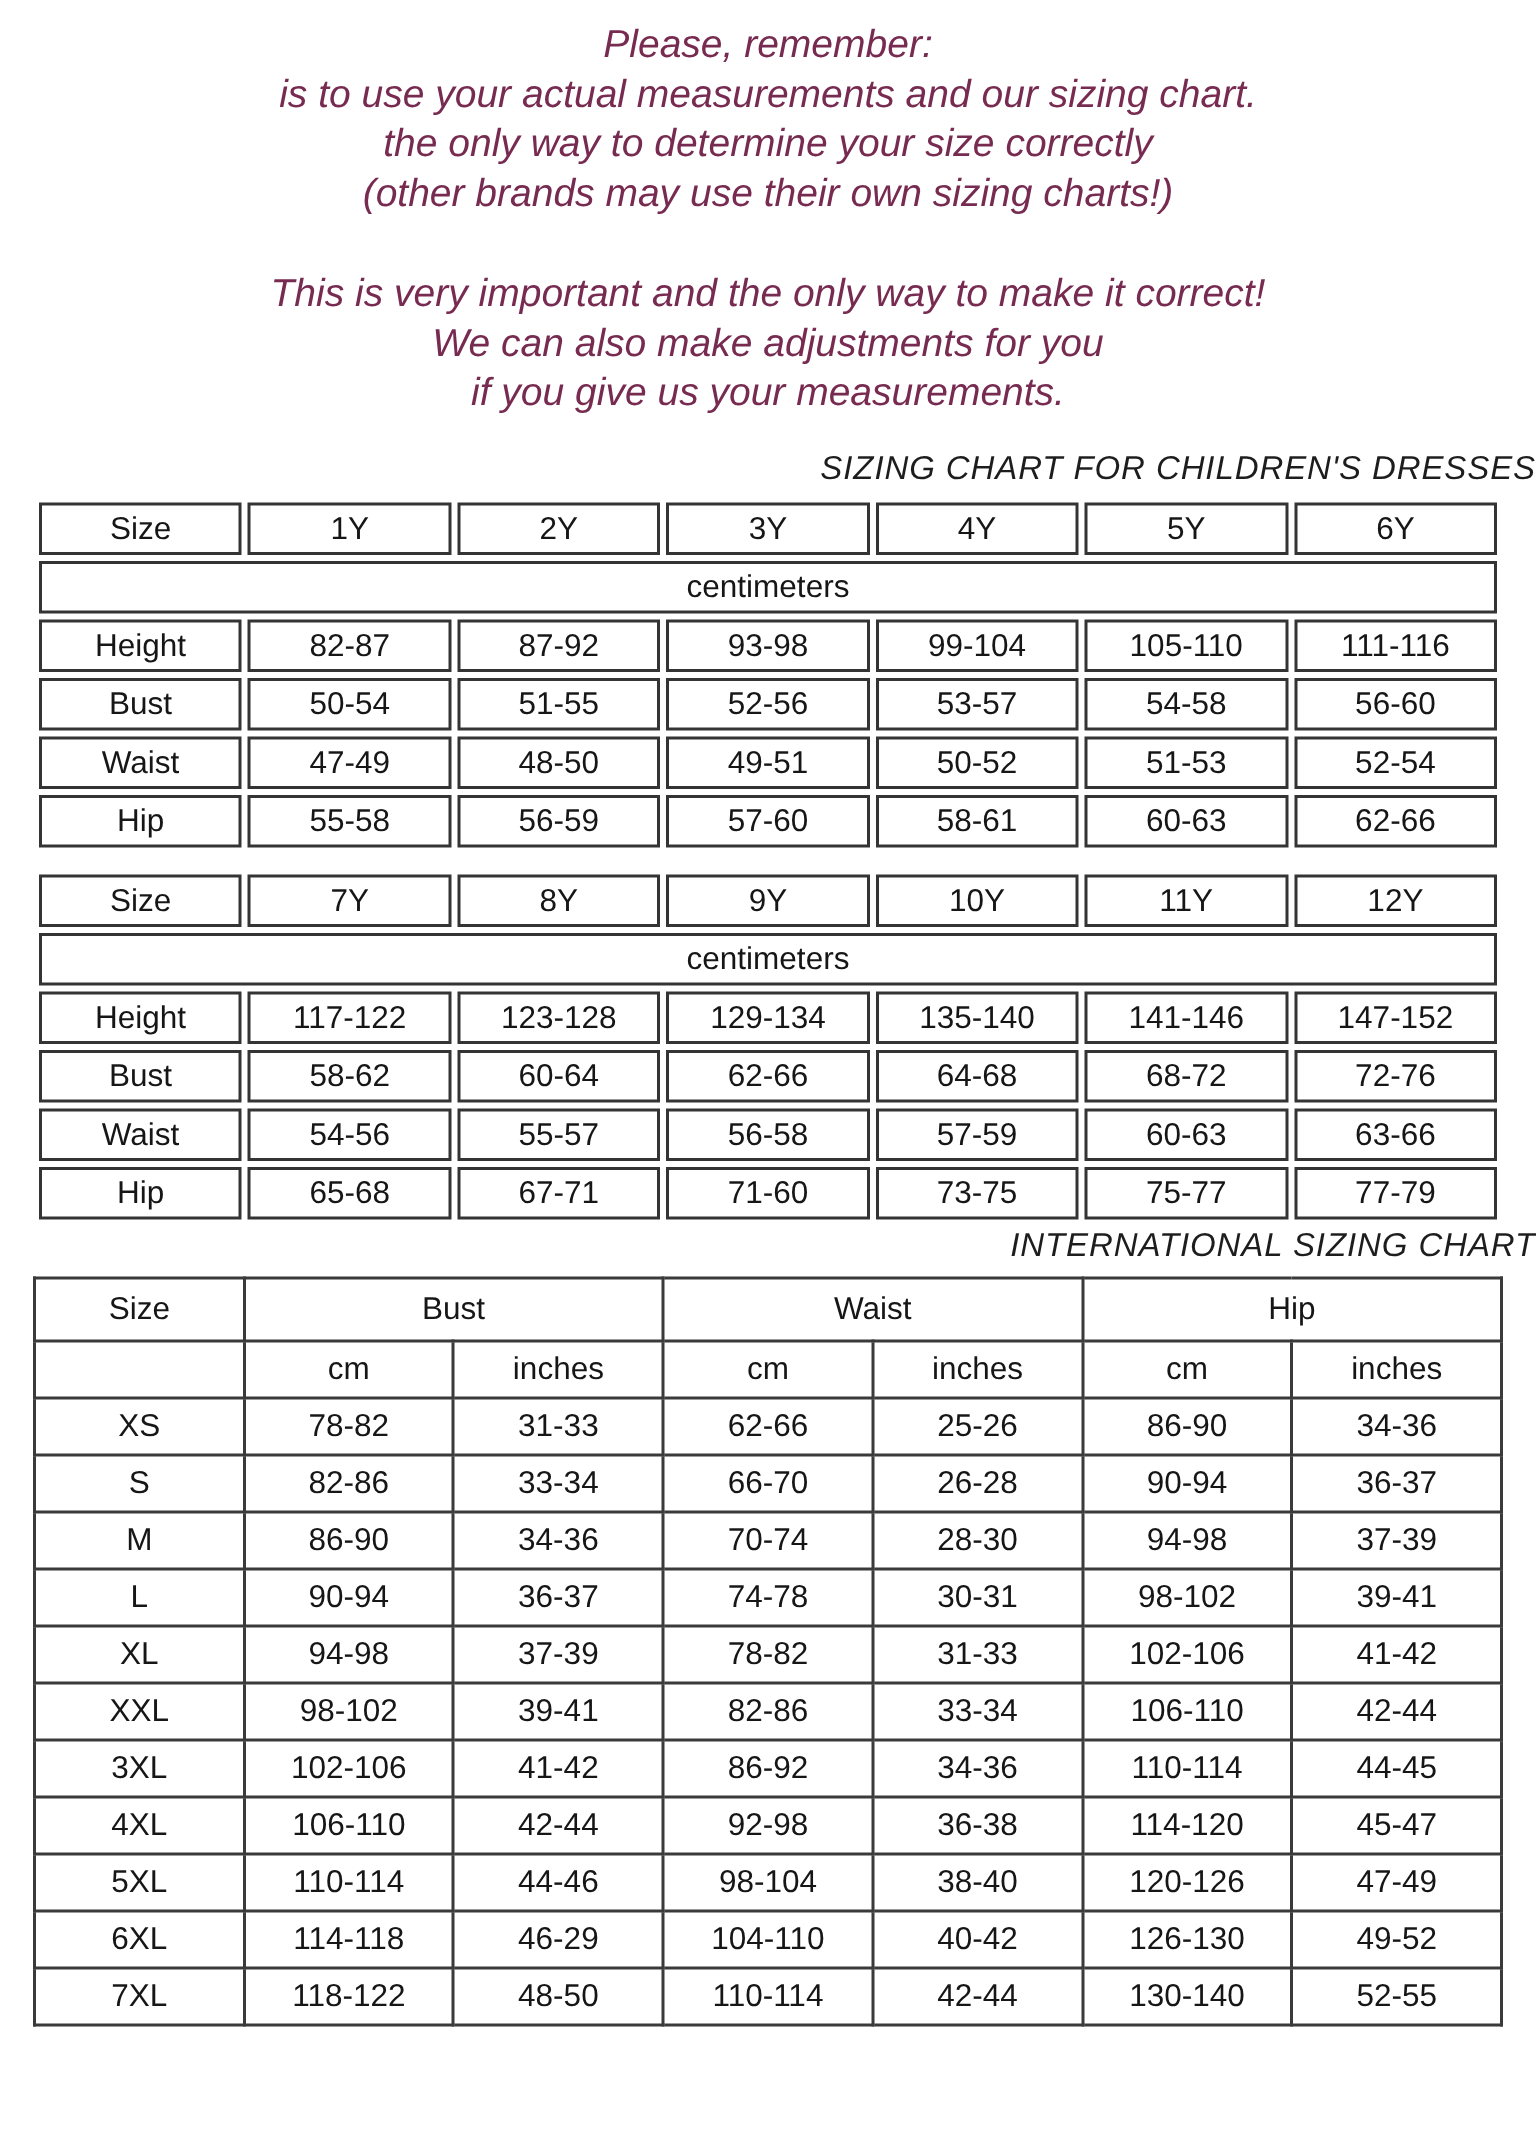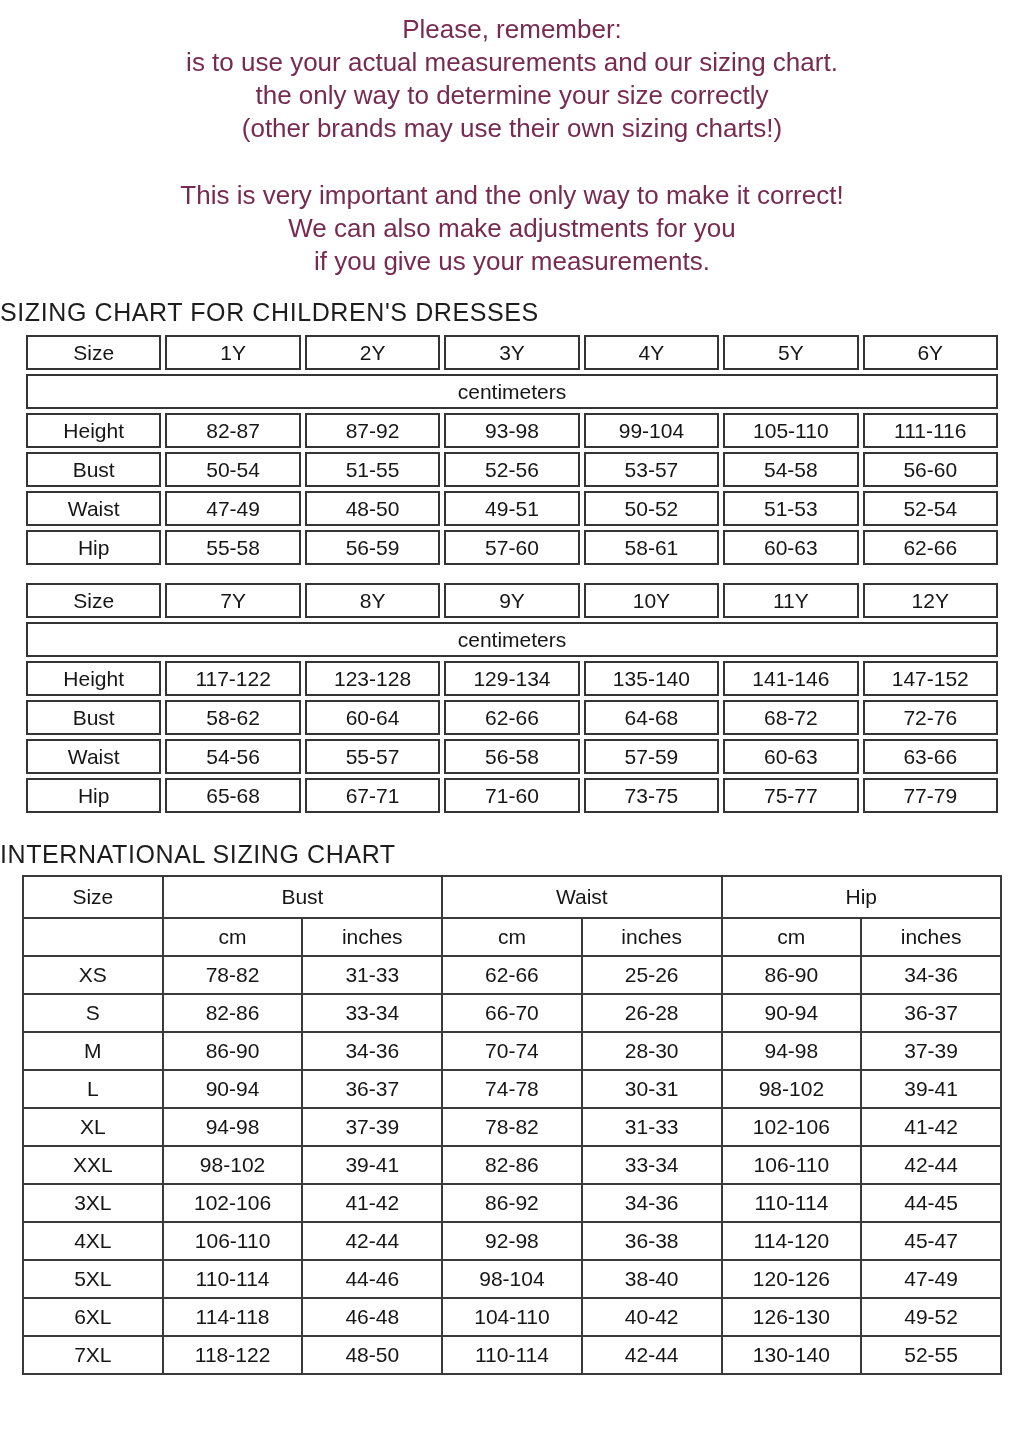--- a/index.html
+++ b/index.html
@@ -17,31 +17,32 @@
     color: #1a1a1a;
     overflow: hidden;
   }
   .intro {
     padding-top: 13px;
     text-align: center;
     color: #772b50;
     font-size: 26px;
     line-height: 33px;
   }
-  .intro p { margin: 0; }
+  .intro p { margin: 0; font-style: italic; }
   .intro .para2 { margin-top: 34px; }
   .chart-title {
-    text-align: left;
+    text-align: right;
     color: #1d1d1d;
-    font-size: 25px;
+    font-size: 22px;
     letter-spacing: 0.6px;
     line-height: 26px;
+    font-style: italic;
   }
   .title-kids { margin-top: 21px; }
-  .title-intl { margin-top: 24px; }
+  .title-intl { }
   table {
     width: 980px;
     margin: 0 auto;
     table-layout: fixed;
     font-size: 21px;
     color: #161616;
   }
   td {
     text-align: center;
     vertical-align: middle;
@@ -292,21 +293,21 @@
       <td>110-114</td>
           <td>44-46</td>
           <td>98-104</td>
           <td>38-40</td>
           <td>120-126</td>
           <td>47-49</td>
         </tr>
       <tr>
         <td>6XL</td>
       <td>114-118</td>
-          <td>46-48</td>
+          <td>46-29</td>
           <td>104-110</td>
           <td>40-42</td>
           <td>126-130</td>
           <td>49-52</td>
         </tr>
       <tr>
         <td>7XL</td>
       <td>118-122</td>
           <td>48-50</td>
           <td>110-114</td>

